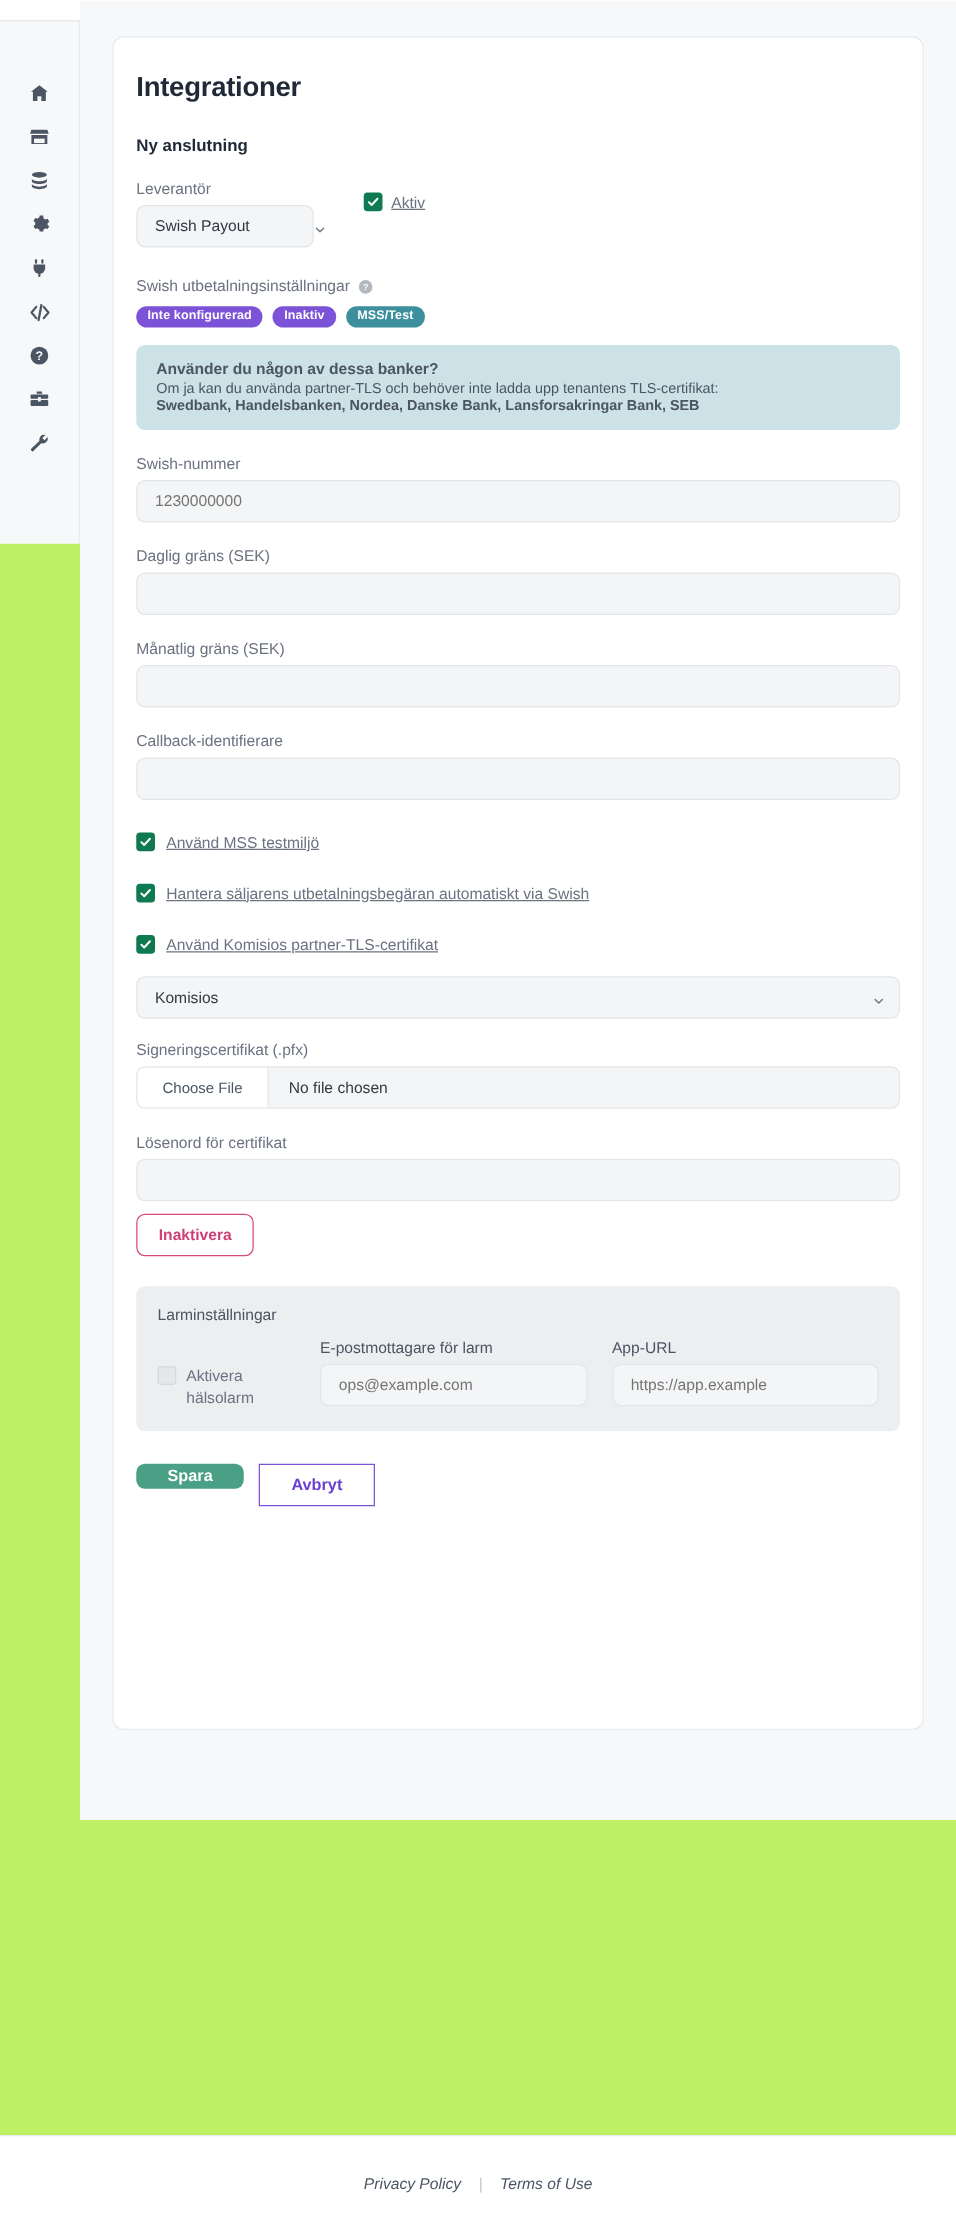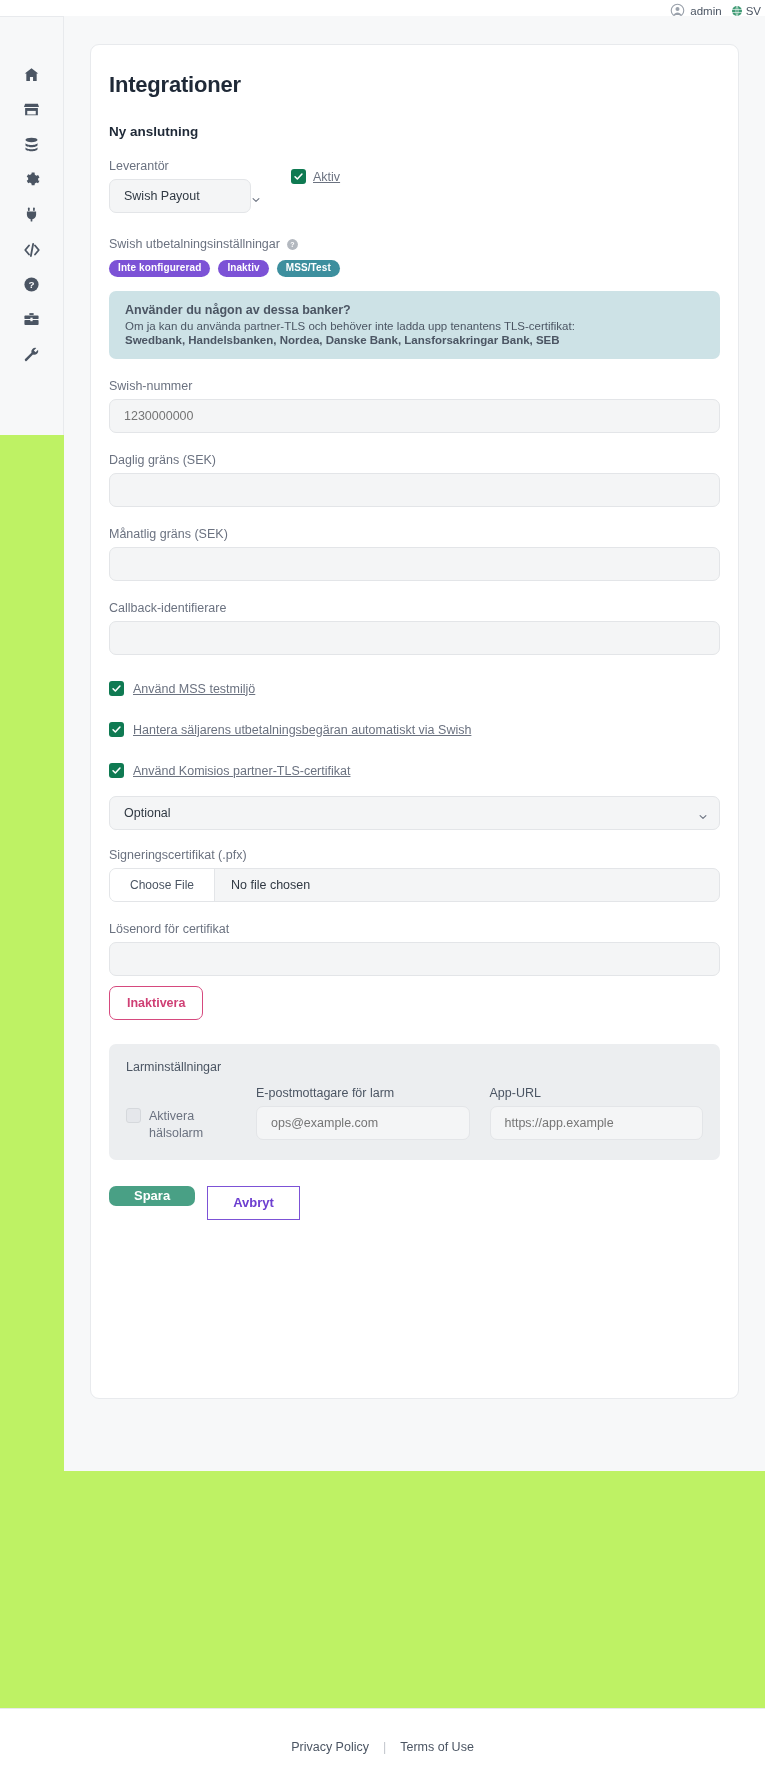--- a/index.html
+++ b/index.html
@@ -70,21 +70,21 @@
   .side-item {
     width: 34px; height: 17px;
     display: flex; align-items: center; justify-content: center;
     color: #4b5563;
   }
   .side-item svg { display: block; }
 
   
   .content-area {
     position: absolute;
-    top: 16px;
+    top: 1px;
     left: 64px;
     width: 701px;
     min-height: 1455px;
     background: #f7f8f9;
     padding: 28px 0 0 0;
   }
   .card {
     margin: 0 26px 0 26px;
     background: #ffffff;
     border: 1px solid #e8eaed;
@@ -298,20 +298,21 @@
     width: 765px;
     height: 77px;
     background: #ffffff;
     border-top: 1px solid #e8eaed;
     display: flex;
     align-items: center;
     justify-content: center;
     gap: 14px;
     font-size: 12.5px;
     color: #4b5563;
+    font-style: italic;
   }
   .footer .sep { color: #c2c6cc; }
   .footer a { color: #4b5563; text-decoration: none; }
 </style>
 </head>
 <body>
 
 <div class="page">
 
   <div class="topbar">
@@ -507,21 +508,21 @@
         <span class="cb">
           <svg width="11" height="11" viewBox="0 0 24 24" fill="none" stroke="#ffffff" stroke-width="3.4" stroke-linecap="round" stroke-linejoin="round">
               <path d="M4.5 12.5 9.5 17.5 19.5 6.5"></path>
             </svg>
         </span>
         <span class="cb-label">Använd Komisios partner-TLS-certifikat</span>
       </div>
 
       <div class="indent">
         <div class="select-wide select-wrap" style="width:100%">
-          <div class="select-box">Optional</div>
+          <div class="select-box">Komisios</div>
           <span class="select-caret">
             <svg viewBox="0 0 24 24" fill="none" stroke="#6b7280" stroke-width="2.6" stroke-linecap="round" stroke-linejoin="round">
                 <path d="M5 8.5 12 15.5 19 8.5"></path>
               </svg>
           </span>
         </div>
       </div>
 
       <div class="indent">
         <span class="field-label">Signeringscertifikat (.pfx)</span>

